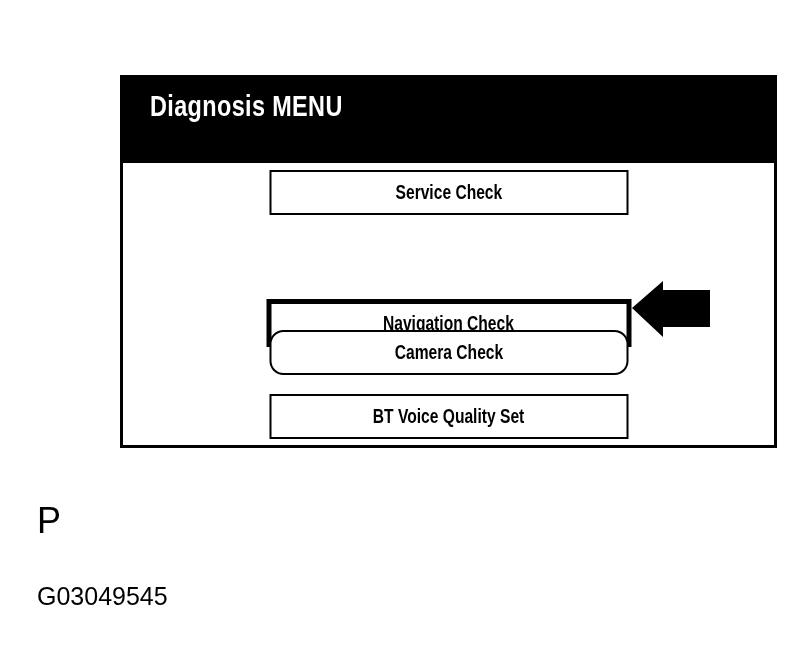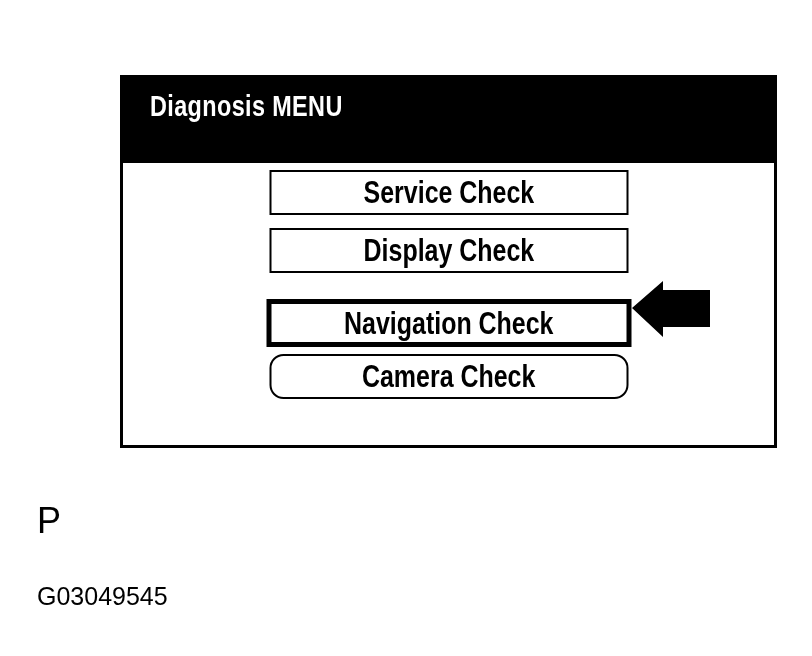--- a/index.html
+++ b/index.html
@@ -44,40 +44,40 @@
     position: absolute;
     left: 50%;
     transform: translateX(-50%);
     width: 359px; height: 45px;
     background: #ffffff;
     border: 2px solid #000000;
     display: flex;
     align-items: center;
     justify-content: center;
     font-family: "Liberation Sans", sans-serif;
-    font-size: 32px;
+    font-size: 20px;
     font-weight: bold;
     color: #000000;
     padding: 0;
     cursor: pointer;
   }
   .menu-btn > span {
     display: inline-block;
     white-space: nowrap;
     transform: scaleX(0.78);
     transform-origin: center center;
   }
   .menu-btn.selected {
     width: 365px; height: 48px;
     border-width: 5px;
   }
   #btn-0 { top: 92px;  }
   #btn-1 { top: 150px; }
   #btn-2 { top: 221px; }
-  #btn-3 { top: 276px; border-radius: 14px; }
+  #btn-3 { top: 252px; border-radius: 14px; }
   #btn-4 { top: 316px; }
 
   
   .selection-arrow {
     position: absolute;
     left: 632px; top: 281px;
     width: 78px; height: 56px;
   }
 
   
@@ -104,32 +104,32 @@
   <div class="panel">
 
     <div class="panel-header">
       <span class="panel-title">Diagnosis MENU</span>
     </div>
 
     <button class="menu-btn" id="btn-0">
       <span>Service Check</span>
     </button>
 
-    <button class="menu-btn" id="btn-1">
-      <span>Display Check</span>
-    </button>
 
     <button class="menu-btn selected" id="btn-2">
       <span>Navigation Check</span>
     </button>
 
     <button class="menu-btn" id="btn-3">
       <span>Camera Check</span>
     </button>
 
+    <button class="menu-btn" id="btn-4">
+      <span>BT Voice Quality Set</span>
+    </button>
 
   </div>
 
   <svg class="selection-arrow" viewBox="0 0 78 56" aria-hidden="true">
     <polygon points="0,27 31,0 31,9 78,9 78,46 31,46 31,56" fill="#000000"></polygon>
   </svg>
 
   <div class="figure-label">P</div>
 
   <div class="figure-id">G03049545</div>

